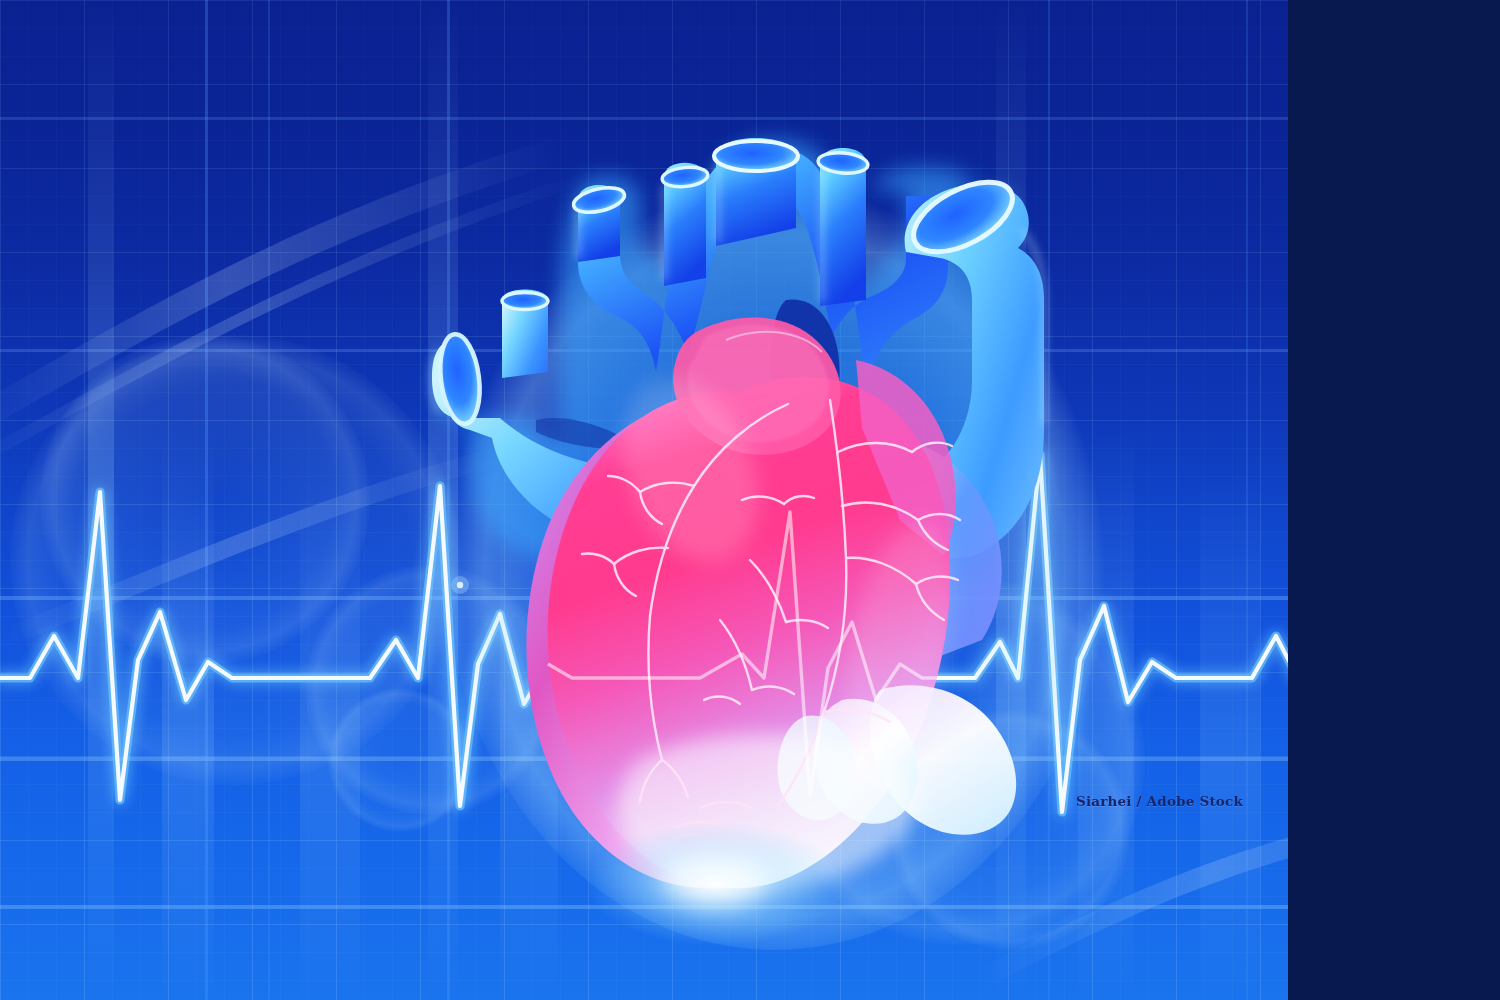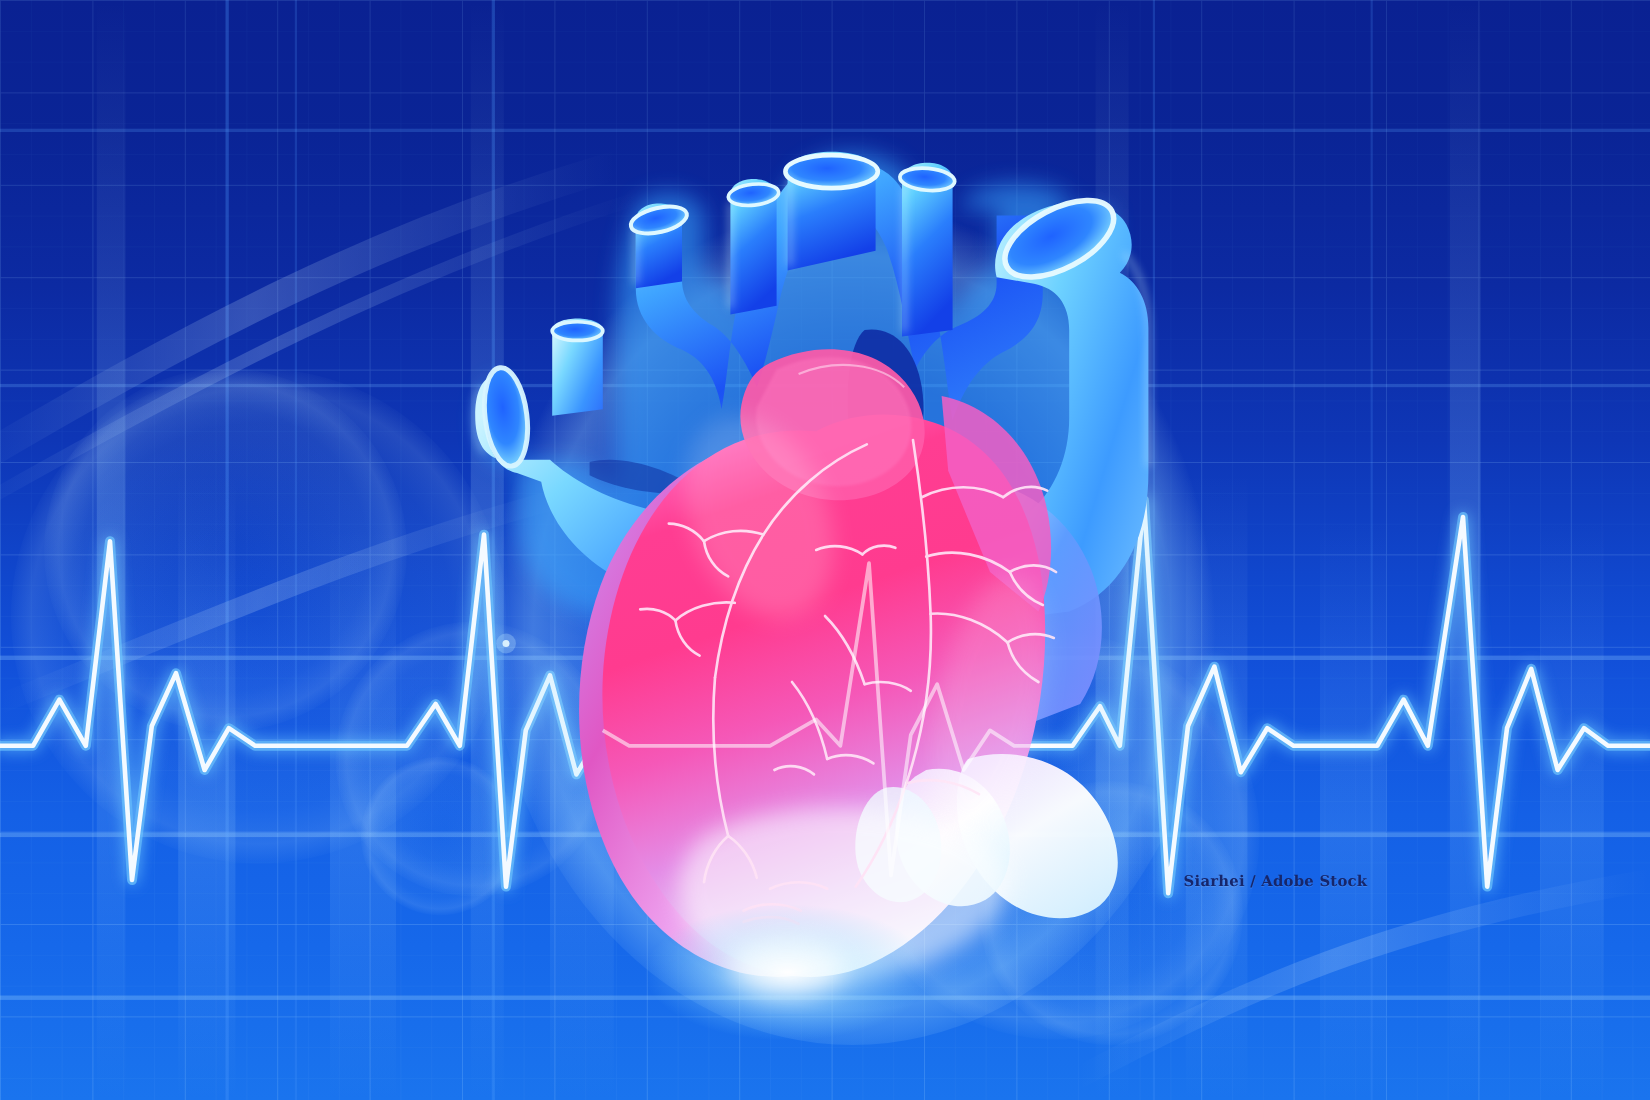--- a/index.html
+++ b/index.html
@@ -1,19 +1,19 @@
 <!DOCTYPE html>
 <html><head>
 <meta charset="utf-8">
 <title>Heart ECG Illustration</title>
 <style>
   html,body{margin:0;padding:0;background:#07194f;}
   body{font-family:"Liberation Sans",sans-serif;}
   #stage{
-    position:relative;width:1500px;height:1000px;overflow:hidden;
+    position:relative;width:1288px;height:1000px;overflow:hidden;
     background:linear-gradient(180deg,
        #0a2192 0%,
        #0a2496 12%,
        #0c2aa2 26%,
        #0e36b6 40%,
        #1046cc 52%,
        #1252dc 62%,
        #1460e6 74%,
        #1668ea 86%,
        #1a74ee 100%);

